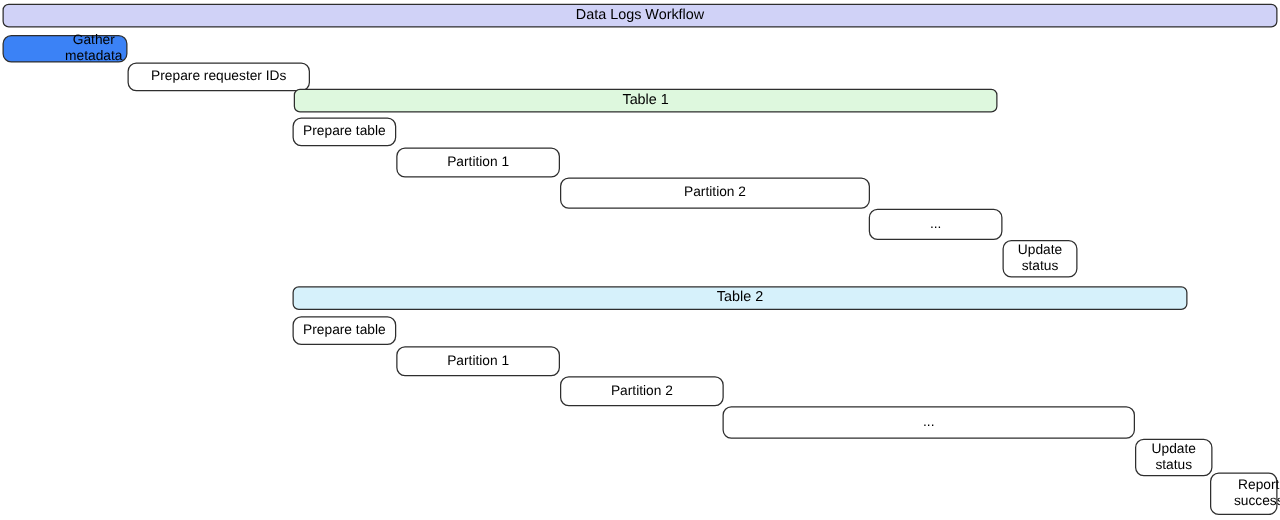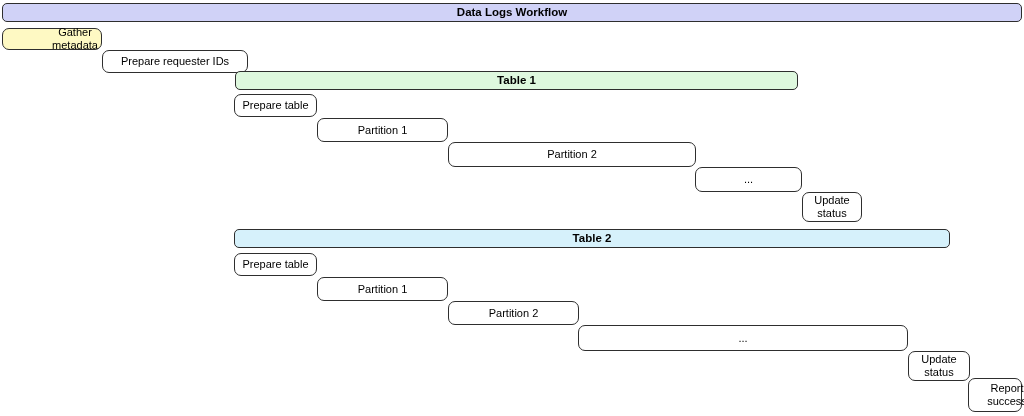--- a/index.html
+++ b/index.html
@@ -24,31 +24,31 @@
     background: #ffffff;
     display: flex;
     align-items: center;
     justify-content: center;
     text-align: center;
     font-size: 11px;
     line-height: 13px;
     white-space: pre-line;
   }
   .node.header, .node.section {
-    font-weight: bold;
+    font-weight: normal;
     font-size: 11.5px;
     border-radius: 5px;
   }
 </style>
 </head>
 <body>
 
 <div class="canvas">
     <div class="node header" style="left: 2px; top: 3px; width: 1020px; height: 19px; background: rgb(208, 210, 247); border-color: rgb(46, 46, 46);">Data Logs Workflow</div>
-    <div class="node task" style="left: 2px; top: 28px; width: 100px; height: 22px; background: #fef9c3; border-color: rgb(46, 46, 46); padding-left: 46px;">Gather metadata</div>
+    <div class="node task" style="left: 2px; top: 28px; width: 100px; height: 22px; background: #3b82f6; border-color: rgb(46, 46, 46); padding-left: 46px;">Gather metadata</div>
     <div class="node task" style="left: 102px; top: 50px; width: 146px; height: 23px; background: rgb(255, 255, 255); border-color: rgb(46, 46, 46);">Prepare requester IDs</div>
     <div class="node section" style="left: 235px; top: 71px; width: 563px; height: 19px; background: rgb(222, 248, 222); border-color: rgb(46, 46, 46);">Table 1</div>
     <div class="node task" style="left: 234px; top: 94px; width: 83px; height: 23px; background: rgb(255, 255, 255); border-color: rgb(46, 46, 46);">Prepare table</div>
     <div class="node task" style="left: 317px; top: 118px; width: 131px; height: 24px; background: rgb(255, 255, 255); border-color: rgb(46, 46, 46);">Partition 1</div>
     <div class="node task" style="left: 448px; top: 142px; width: 248px; height: 25px; background: rgb(255, 255, 255); border-color: rgb(46, 46, 46);">Partition 2</div>
     <div class="node task" style="left: 695px; top: 167px; width: 107px; height: 25px; background: rgb(255, 255, 255); border-color: rgb(46, 46, 46);">...</div>
     <div class="node task" style="left: 802px; top: 192px; width: 60px; height: 30px; background: rgb(255, 255, 255); border-color: rgb(46, 46, 46);">Update
 status</div>
     <div class="node section" style="left: 234px; top: 229px; width: 716px; height: 19px; background: rgb(214, 241, 251); border-color: rgb(46, 46, 46);">Table 2</div>
     <div class="node task" style="left: 234px; top: 253px; width: 83px; height: 23px; background: rgb(255, 255, 255); border-color: rgb(46, 46, 46);">Prepare table</div>

